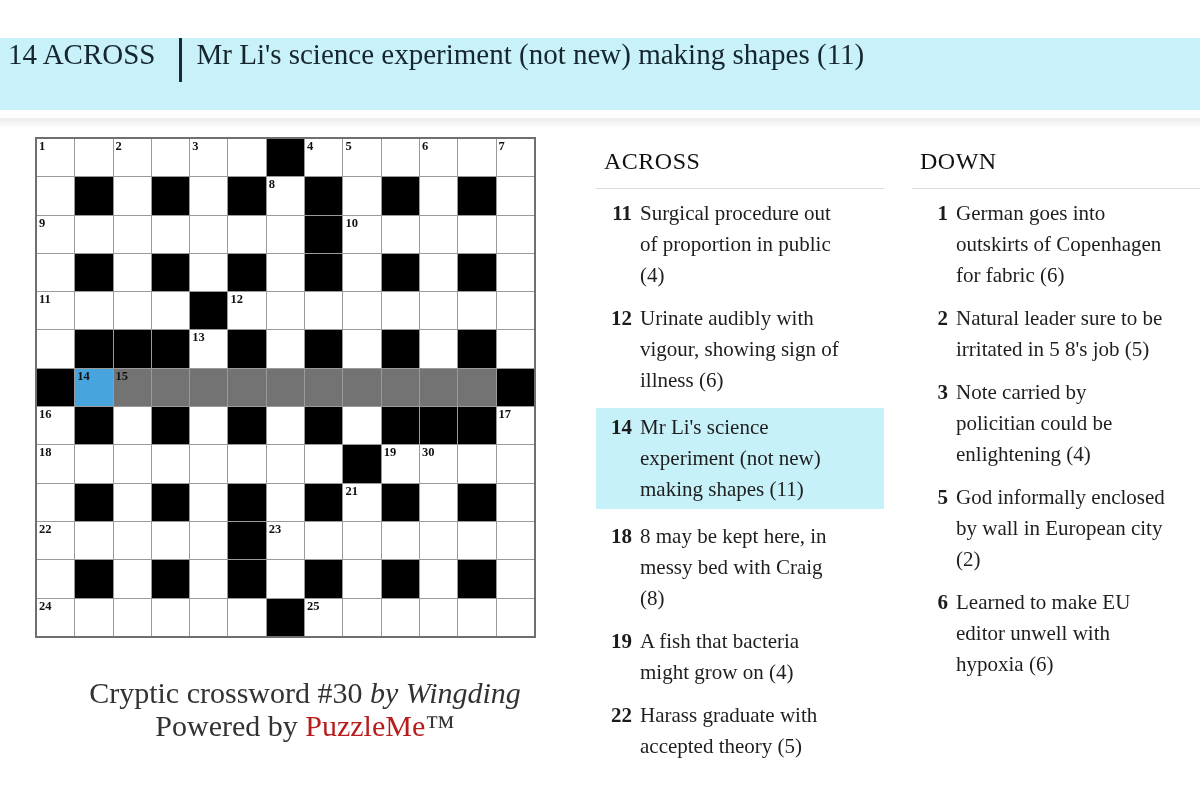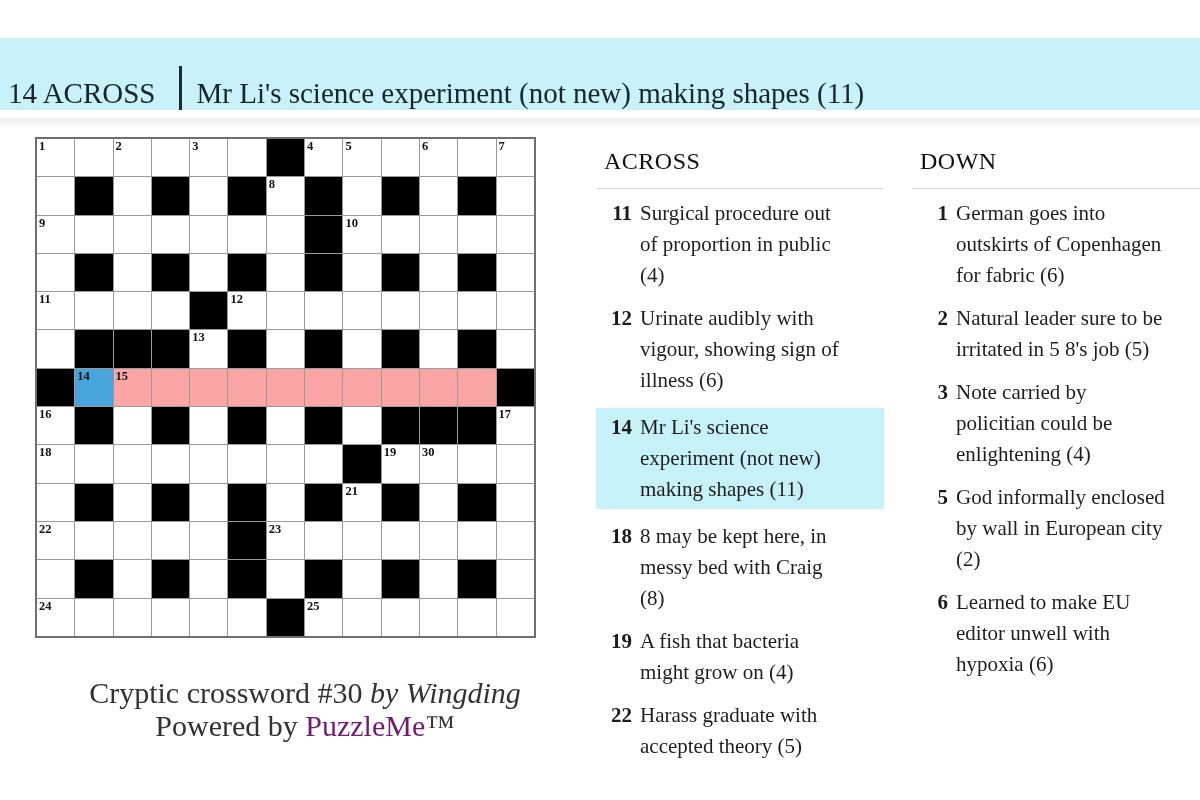--- a/index.html
+++ b/index.html
@@ -3,50 +3,50 @@
 <meta charset="utf-8">
 <style>
   html,body{margin:0;padding:0;}
   body{
     width:1200px;height:800px;position:relative;overflow:hidden;
     background:#ffffff;font-family:"Liberation Serif","DejaVu Serif",serif;
   }
   
   .banner{
     position:absolute;left:0;top:38px;width:1200px;height:72px;
-    background:#c8f1f9;display:flex;align-items:flex-end;
+    background:#c8f1f9;display:flex;align-items:flex-start;
   }
   .banner-ref{font-size:29px;color:#15262e;margin-left:8px;white-space:nowrap;}
   .banner-divider{width:3px;height:44px;background:#1c2b31;margin:0 14px 0 24px;}
   .banner-clue{font-size:29px;color:#15262e;white-space:nowrap;}
   .substrip{
     position:absolute;left:0;top:118px;width:1200px;height:9px;
     background:linear-gradient(#ededed,#fbfbfb);
   }
   
   #grid{
     position:absolute;left:35px;top:137px;
     display:grid;grid-template-columns:repeat(13,37.3px);grid-auto-rows:37.3px;
     gap:1px;background:#9a9a9a;border:2px solid #6f6f6f;
   }
   .cell{position:relative;background:#ffffff;}
   .cell.b{background:#000000;}
   .cell.s{background:#47a4dc;}
-  .cell.h{background:#fca5a5;}
+  .cell.h{background:#737373;}
   .cnum{
     position:absolute;top:0;left:2px;font-size:12.5px;font-weight:bold;
     color:#111111;line-height:15px;
   }
   
   .caption{
     position:absolute;left:35px;top:676px;width:540px;text-align:center;
     font-size:30px;color:#323232;line-height:33px;
   }
   .caption .byline{font-style:italic;}
-  .caption .brand{color:#701a75;}
+  .caption .brand{color:#b91c1c;}
   
   .cluecol{position:absolute;top:148px;width:288px;}
   #across-col{left:596px;}
   #down-col{left:912px;}
   .cluehead{
     font-size:24px;font-weight:normal;color:#101010;letter-spacing:.5px;
     padding:0 0 13px 8px;border-bottom:1px solid #dcdcdc;margin:0 0 9px 0;
   }
   ul.cluelist{list-style:none;margin:0;padding:0;}
   li.clue{

